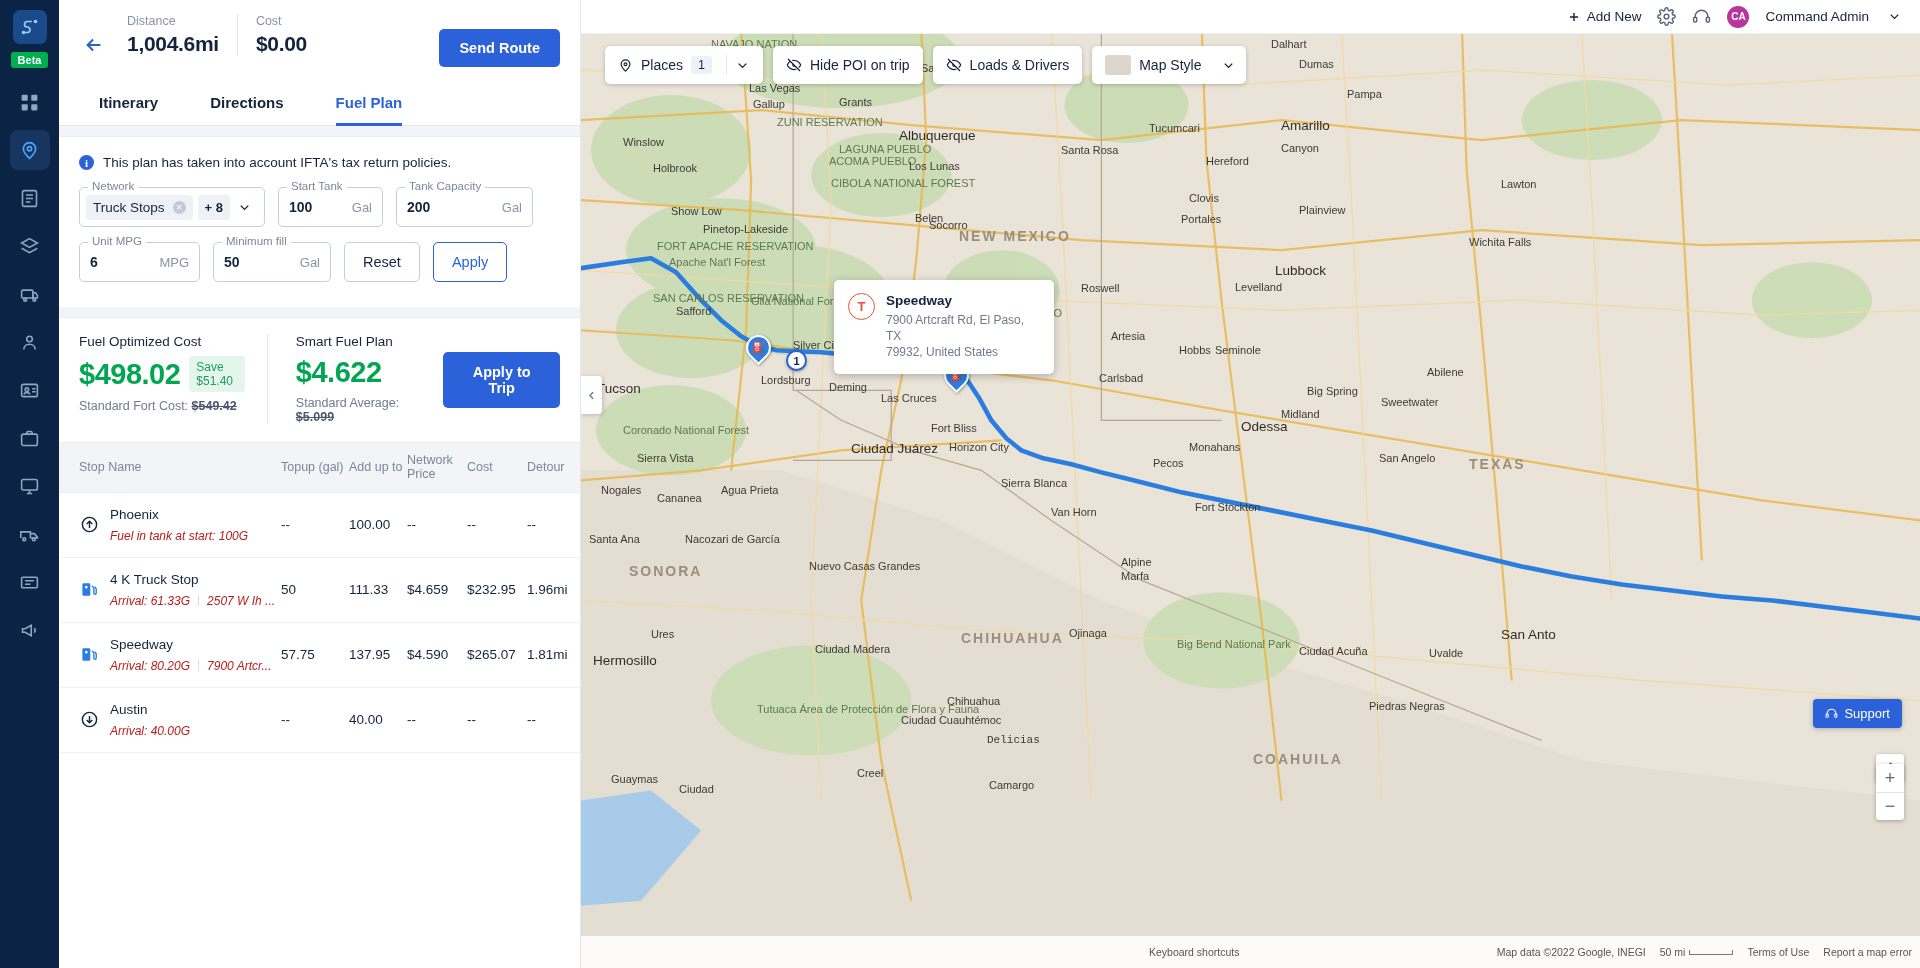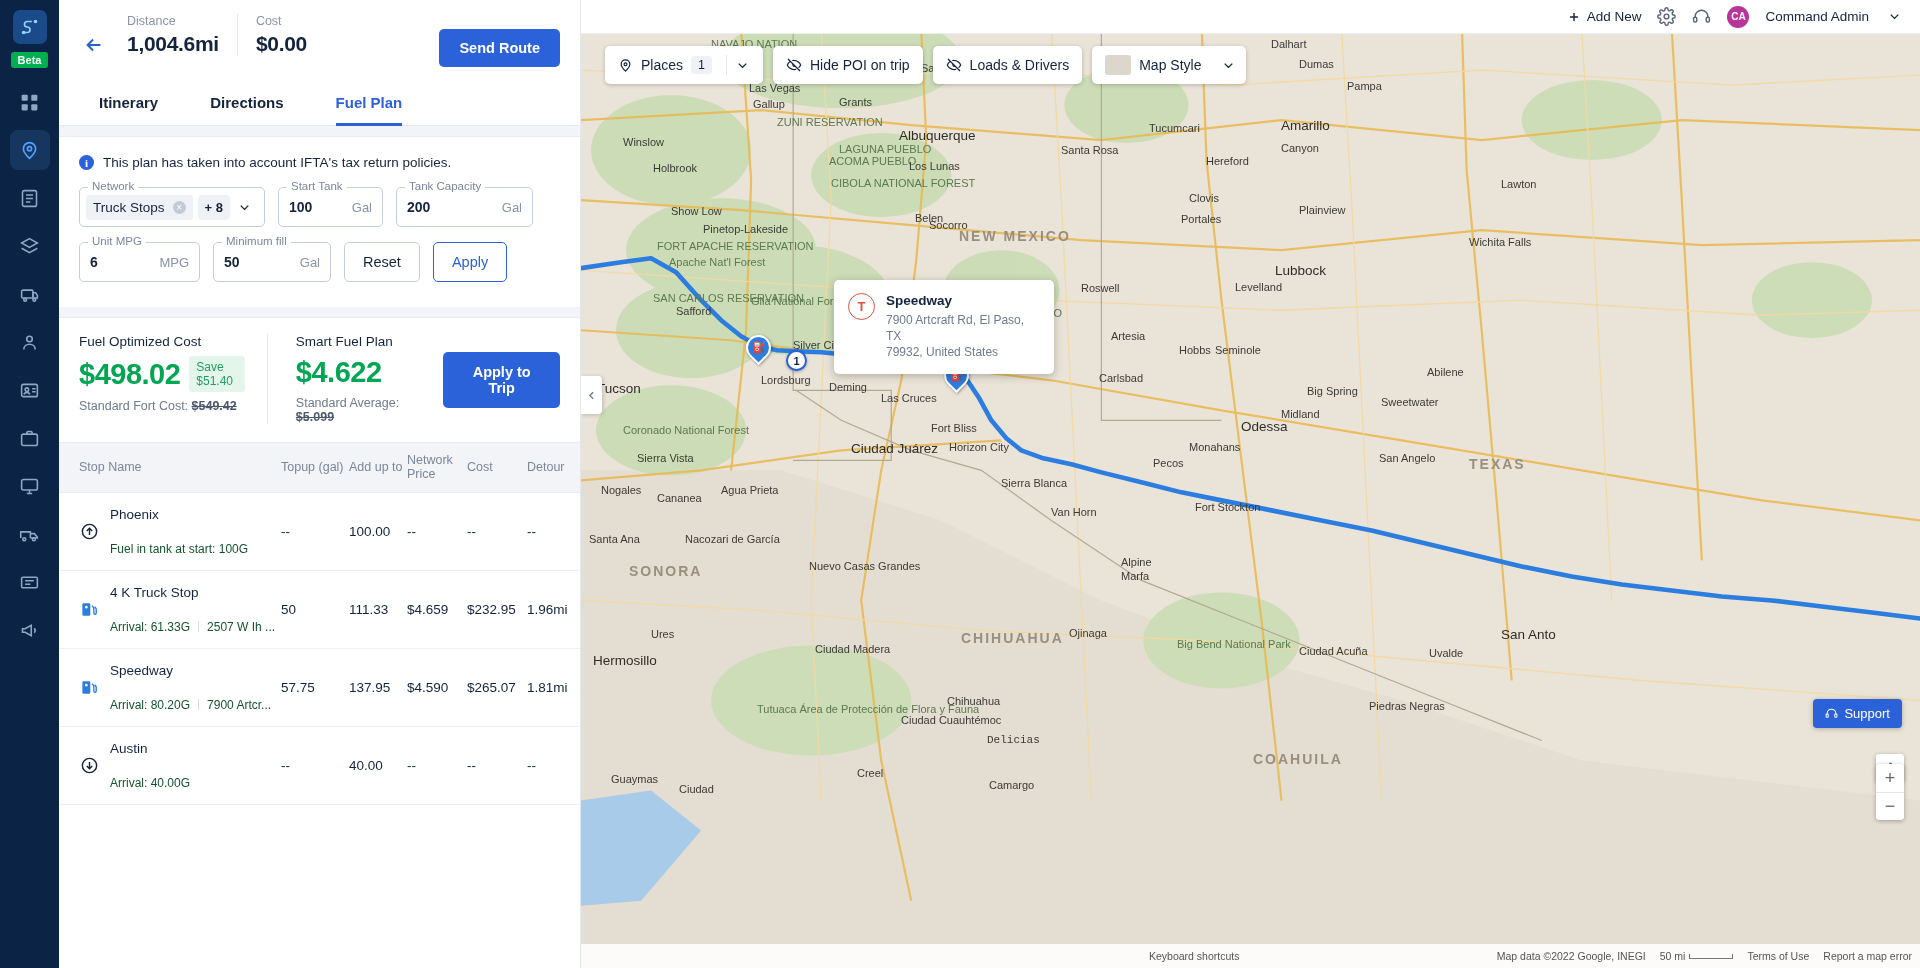--- a/index.html
+++ b/index.html
@@ -143,21 +143,21 @@
   .th-addup { flex: 0 0 58px; }
   .th-price { flex: 0 0 60px; line-height: 1.15; }
   .th-cost { flex: 0 0 60px; }
   .th-detour { flex: 0 0 50px; }
   .trow { display: flex; padding: 14px 20px; align-items: center;
           border-bottom: 1px solid #eef1f6; }
   .td-name { flex: 0 0 202px; display: flex; align-items: center; gap: 11px; }
   .stop-ico { width: 20px; height: 20px; flex: 0 0 20px; display:flex;
               align-items:center; justify-content:center; }
   .stop-name { font-size: 13.5px; color: #15243d; }
-  .stop-sub { font-size: 12px; color: #14532d; margin-top: 20px; display:flex; gap:8px; align-items:center;}
+  .stop-sub { font-size: 12px; color: #b91c1c; margin-top: 7px; display:flex; gap:8px; align-items:center;font-style:italic;}
   .stop-sub .sep { width:1px; height:11px; background:#d7dde8; display:inline-block; }
   .td { font-size: 13.5px; color: #15243d; }
   .td-topup { flex: 0 0 68px; }
   .td-addup { flex: 0 0 58px; }
   .td-price { flex: 0 0 60px; }
   .td-cost { flex: 0 0 60px; }
   .td-detour { flex: 0 0 50px; }
 
   
   .map { position: relative; flex: 1; height: 968px; overflow: hidden;
@@ -213,21 +213,21 @@
     box-shadow: 0 1px 5px rgba(0,0,0,.25);
   }
   .zoom-ctrl {
     position: absolute; right: 16px; bottom: 148px; width: 28px; background: #fff;
     border-radius: 3px; box-shadow: 0 1px 4px rgba(0,0,0,.3); z-index: 35;
   }
   .zoom-btn { height: 28px; display: flex; align-items: center; justify-content: center;
               font-size: 18px; color: #666; cursor: pointer; }
   .zoom-btn + .zoom-btn { border-top: 1px solid #e6e6e6; }
   .map-foot {
-    position: absolute; left: 0; right: 0; bottom: 0; height: 24px;
+    position: absolute; left: 0; right: 0; bottom: 0; height: 32px;
     background: rgba(255,255,255,.88); display: flex; align-items: center;
     justify-content: flex-end; gap: 14px; padding: 0 8px; font-size: 10.5px;
     color: #555; z-index: 36;
   }
   .map-foot .left { margin-right: auto; padding-left: 560px; }
   .scale-bar { display:flex; align-items:center; gap:4px; }
   .scale-line { width: 44px; height: 5px; border: 1px solid #777; border-top: none; }
   .pegman { position: absolute; right: 16px; bottom: 186px; width: 28px; height: 28px;
             background: #fff; border-radius: 3px; box-shadow: 0 1px 4px rgba(0,0,0,.3);
             z-index: 35; display:flex; align-items:center; justify-content:center; }
@@ -612,21 +612,21 @@
         <div class="map-label green" style="left: 130px; top: 38px;">NAVAJO NATION</div>
         <div class="map-label green" style="left: 38px; top: 58px;">RESERVATION</div>
         <div class="map-label city" style="left: 172px; top: 98px;">Gallup</div>
         <div class="map-label city" style="left: 258px; top: 96px;">Grants</div>
         <div class="map-label big" style="left: 318px; top: 128px;">Albuquerque</div>
         <div class="map-label city" style="left: 480px; top: 144px;">Santa Rosa</div>
         <div class="map-label city" style="left: 568px; top: 122px;">Tucumcari</div>
         <div class="map-label city" style="left: 690px; top: 38px;">Dalhart</div>
         <div class="map-label city" style="left: 718px; top: 58px;">Dumas</div>
         <div class="map-label big" style="left: 700px; top: 118px;">Amarillo</div>
-        <div class="map-label city" style="left: 766px; top: 80px; text-align: center;">Pampa</div>
+        <div class="map-label city" style="left: 766px; top: 88px; text-align: center;">Pampa</div>
         <div class="map-label city" style="left: 700px; top: 142px;">Canyon</div>
         <div class="map-label city" style="left: 625px; top: 155px;">Hereford</div>
         <div class="map-label city" style="left: 42px; top: 136px;">Winslow</div>
         <div class="map-label city" style="left: 72px; top: 162px;">Holbrook</div>
         <div class="map-label green" style="left: 196px; top: 116px;">ZUNI RESERVATION</div>
         <div class="map-label green" style="left: 258px; top: 143px;">LAGUNA PUEBLO</div>
         <div class="map-label green" style="left: 248px; top: 155px;">ACOMA PUEBLO</div>
         <div class="map-label city" style="left: 328px; top: 160px;">Los Lunas</div>
         <div class="map-label city" style="left: 334px; top: 212px;">Belen</div>
         <div class="map-label city" style="left: 90px; top: 205px;">Show Low</div>

